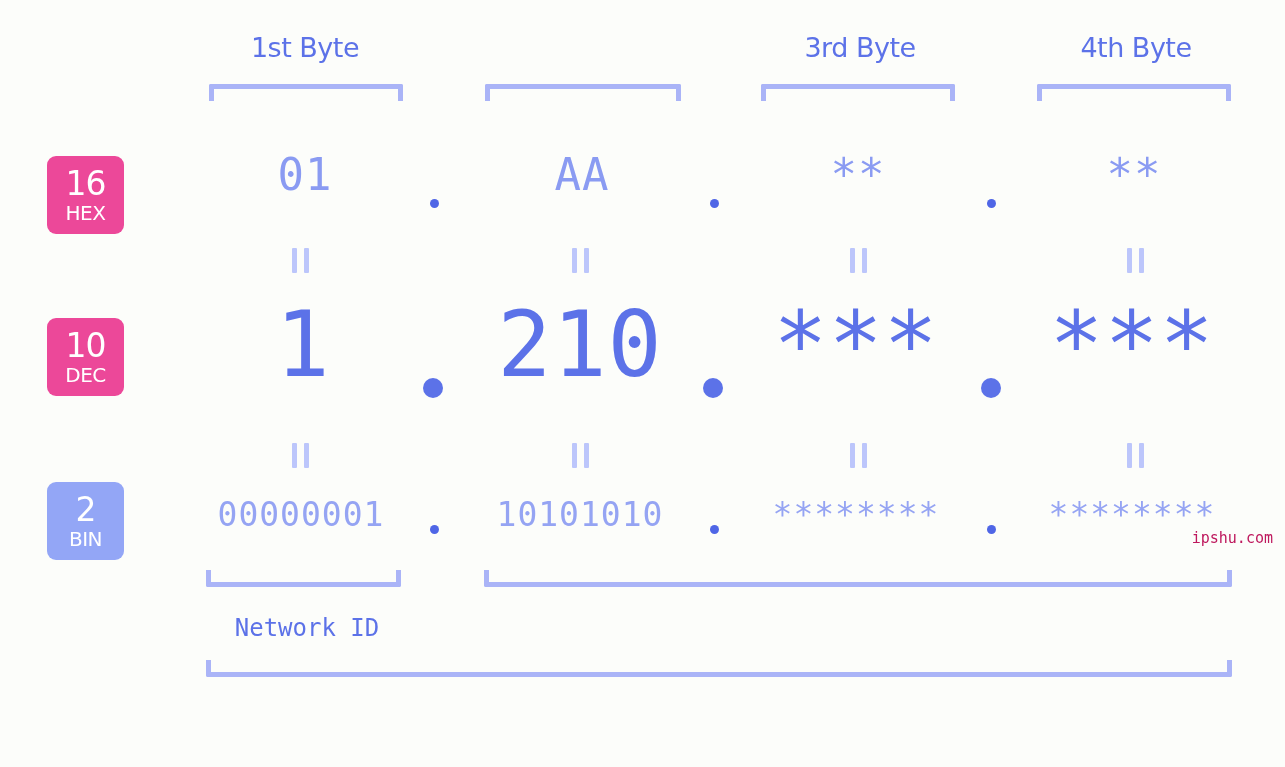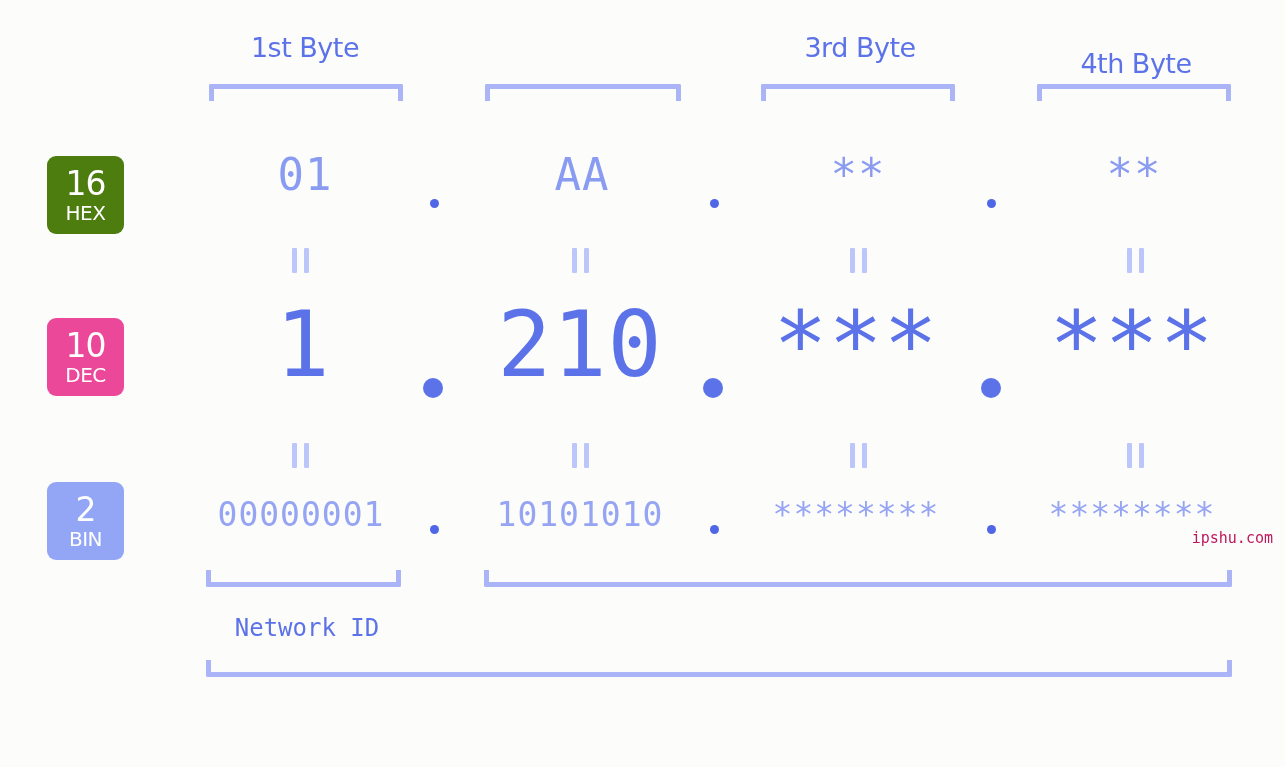--- a/index.html
+++ b/index.html
@@ -73,21 +73,21 @@
     font-size: 33px;
     font-weight: 400;
     letter-spacing: -1px;
   }
   .badge .name {
     font-size: 20px;
     font-weight: 400;
     margin-top: 3px;
     letter-spacing: -0.5px;
   }
-  #badge-hex { top: 156px; background: #4d7c0f; }
+  #badge-hex { top: 156px; background: #ec4899; }
   #badge-dec { top: 318px; background: #ec4899; }
   #badge-bin { top: 482px; background: #93a6f6; }
 
   
   .cell {
     position: absolute;
     text-align: center;
     white-space: nowrap;
     font-family: "DejaVu Sans Mono", monospace;
   }
@@ -170,21 +170,21 @@
     font-size: 15px;
   }
 </style>
 </head>
 <body>
 
 <div class="stage">
 
   <div class="byte-label" style="left:205px;width:200px;">1st Byte</div>
   <div class="byte-label" style="left:762px;width:196px;">3rd Byte</div>
-  <div class="byte-label" style="left:1038px;width:196px;margin-top:16px;">4th Byte</div>
+  <div class="byte-label" style="left:1038px;width:196px;">4th Byte</div>
 
   <div class="bracket-top" style="left:209px;width:194px;top:84px;"></div>
   <div class="bracket-top" style="left:485px;width:196px;top:84px;"></div>
   <div class="bracket-top" style="left:761px;width:194px;top:84px;"></div>
   <div class="bracket-top" style="left:1037px;width:194px;top:84px;"></div>
 
   <div class="badge" id="badge-hex">
     <span class="num">16</span>
     <span class="name">HEX</span>
   </div>

